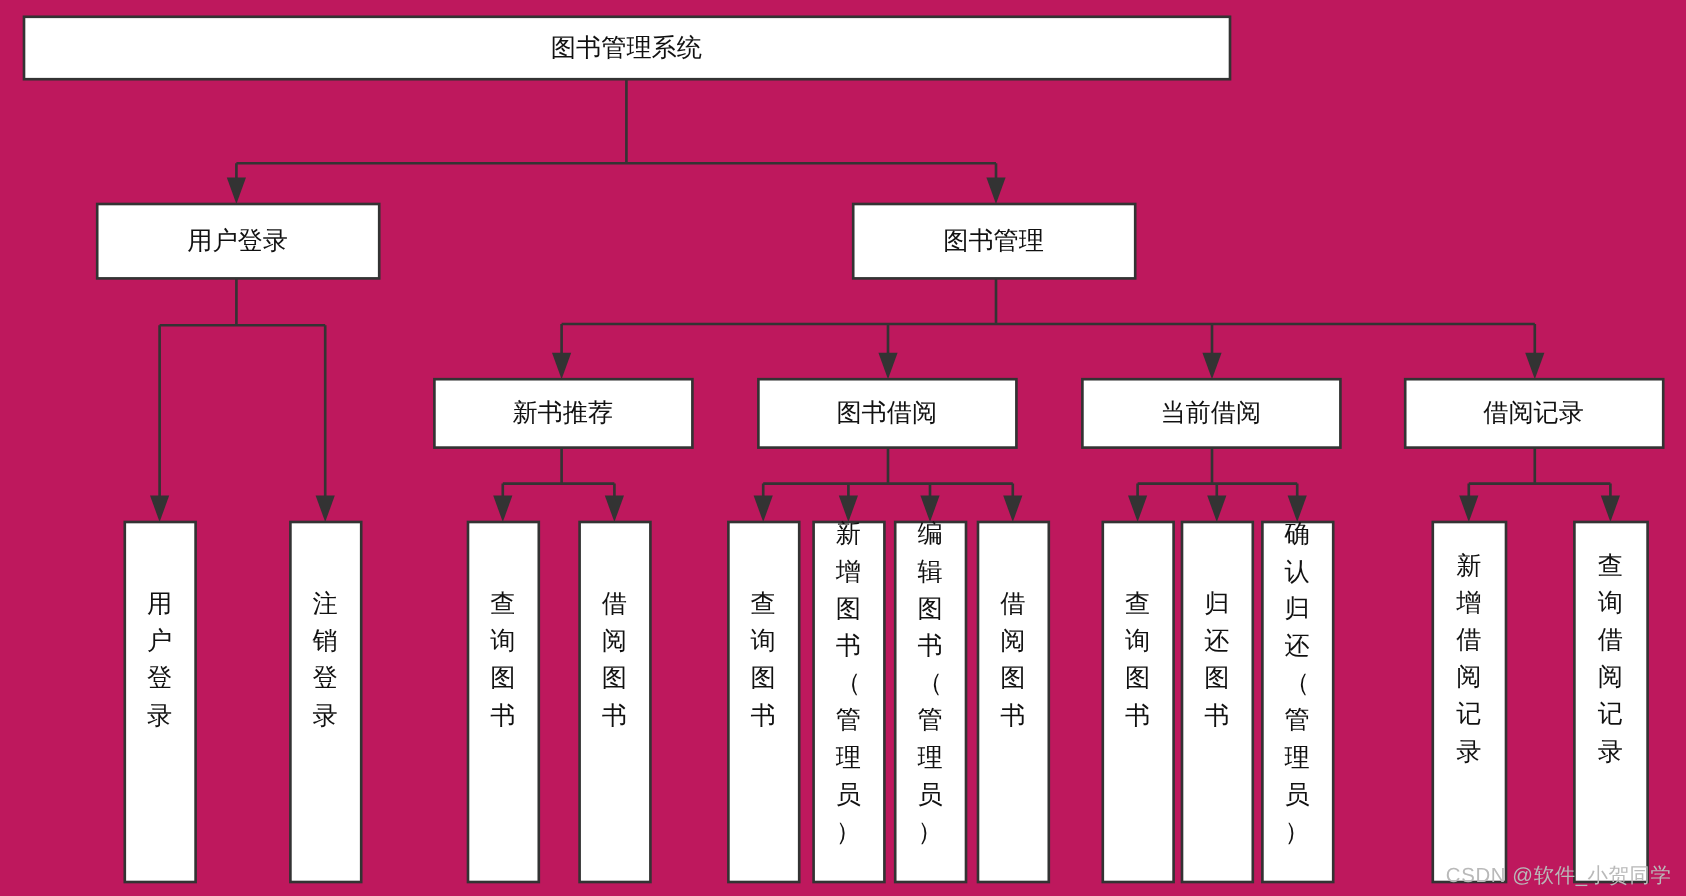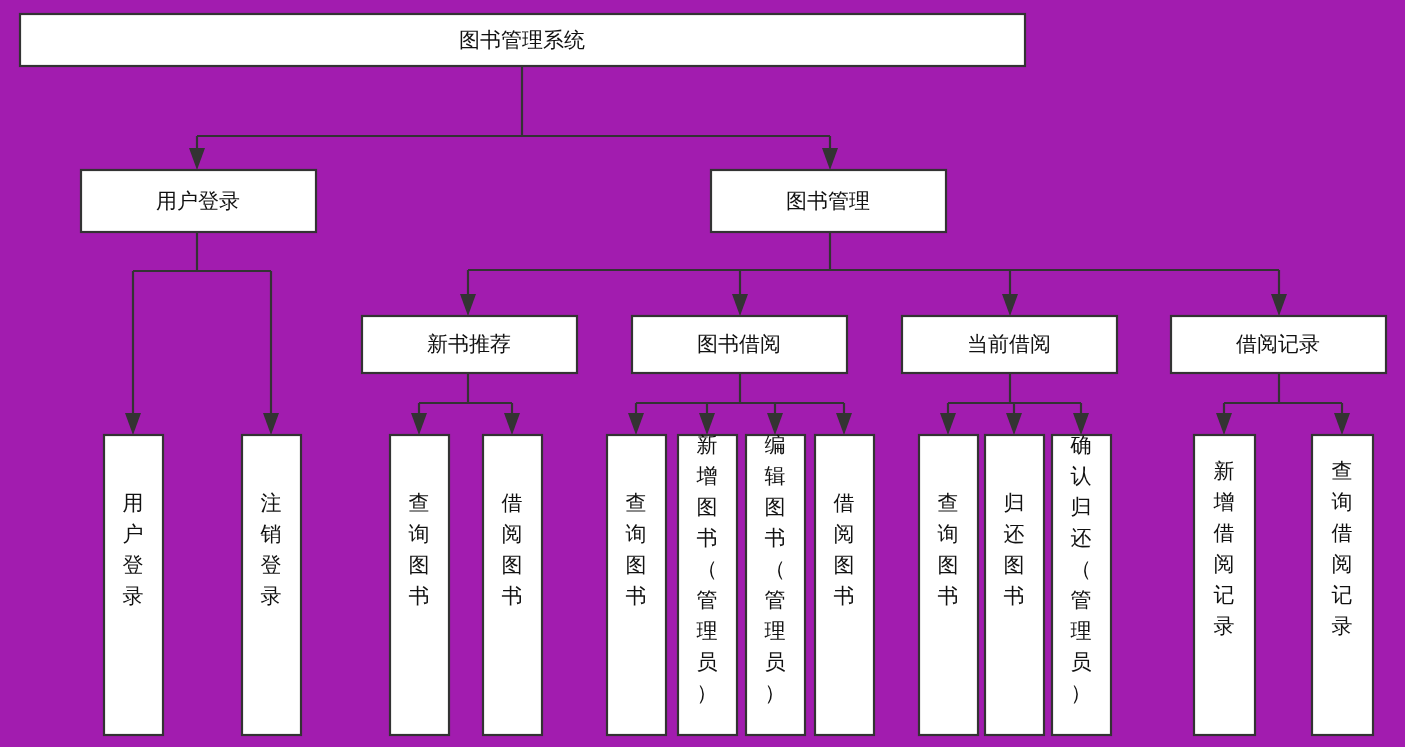--- a/index.html
+++ b/index.html
@@ -10,21 +10,21 @@
   body {
     width: 1405px;
     height: 747px;
     font-family: "Liberation Sans", "DejaVu Sans", sans-serif;
     overflow: hidden;
   }
   #diagram-root {
     position: relative;
     width: 1405px;
     height: 747px;
-    background: #a21caf;
+    background: #be185d;
   }
   svg.flow {
     position: absolute;
     top: 0;
     left: 0;
     width: 1405px;
     height: 747px;
     display: block;
   }
   .node-rect {
@@ -188,13 +188,14 @@
     <g>
       <rect class="node-rect" x="1194" y="435" width="61" height="300"></rect>
       <text class="node-label-v" x="1224" y="478"><tspan x="1224" y="478">新</tspan><tspan x="1224" y="509">增</tspan><tspan x="1224" y="540">借</tspan><tspan x="1224" y="571">阅</tspan><tspan x="1224" y="602">记</tspan><tspan x="1224" y="633">录</tspan></text>
     </g>
     <g>
       <rect class="node-rect" x="1312" y="435" width="61" height="300"></rect>
       <text class="node-label-v" x="1342" y="478"><tspan x="1342" y="478">查</tspan><tspan x="1342" y="509">询</tspan><tspan x="1342" y="540">借</tspan><tspan x="1342" y="571">阅</tspan><tspan x="1342" y="602">记</tspan><tspan x="1342" y="633">录</tspan></text>
     </g>
   </svg>
 
+  <div class="watermark">CSDN @软件_小贺同学</div>
 </div>
 
 </body></html>

